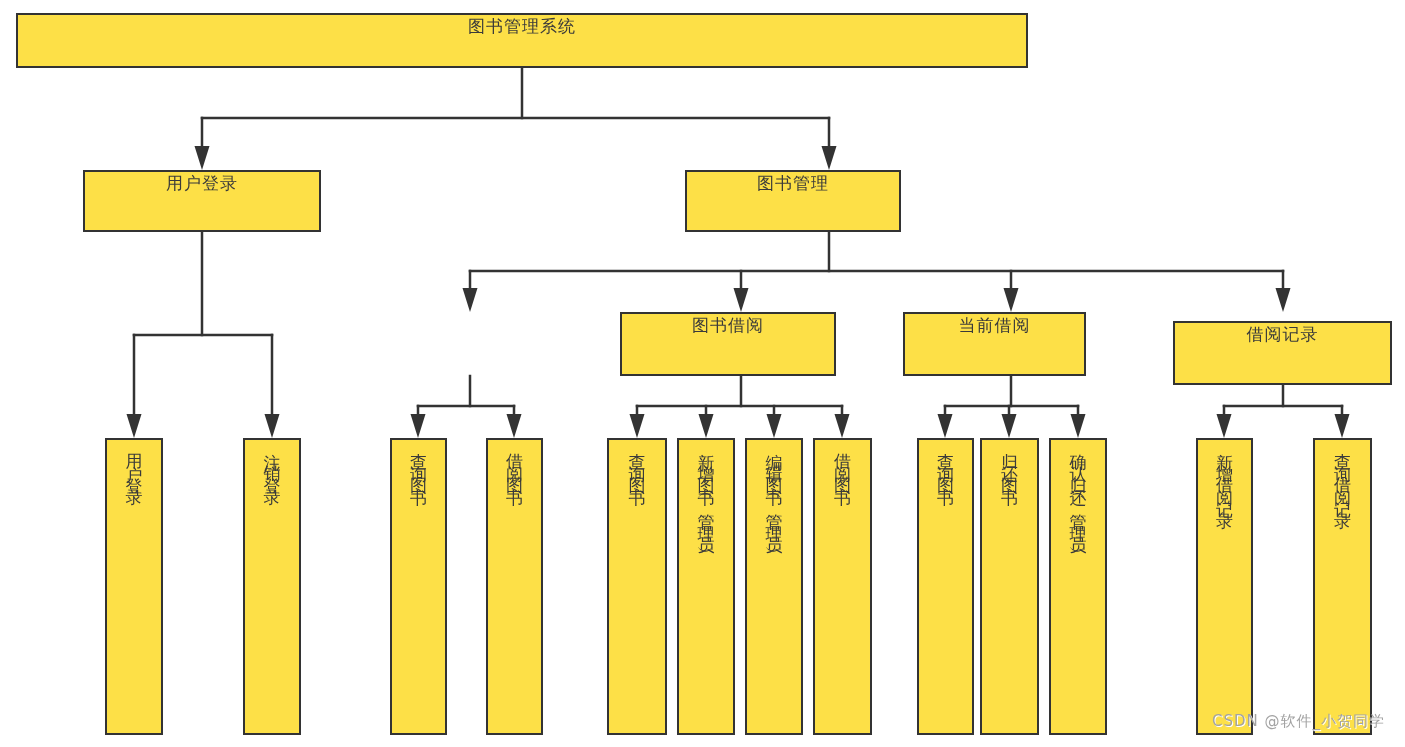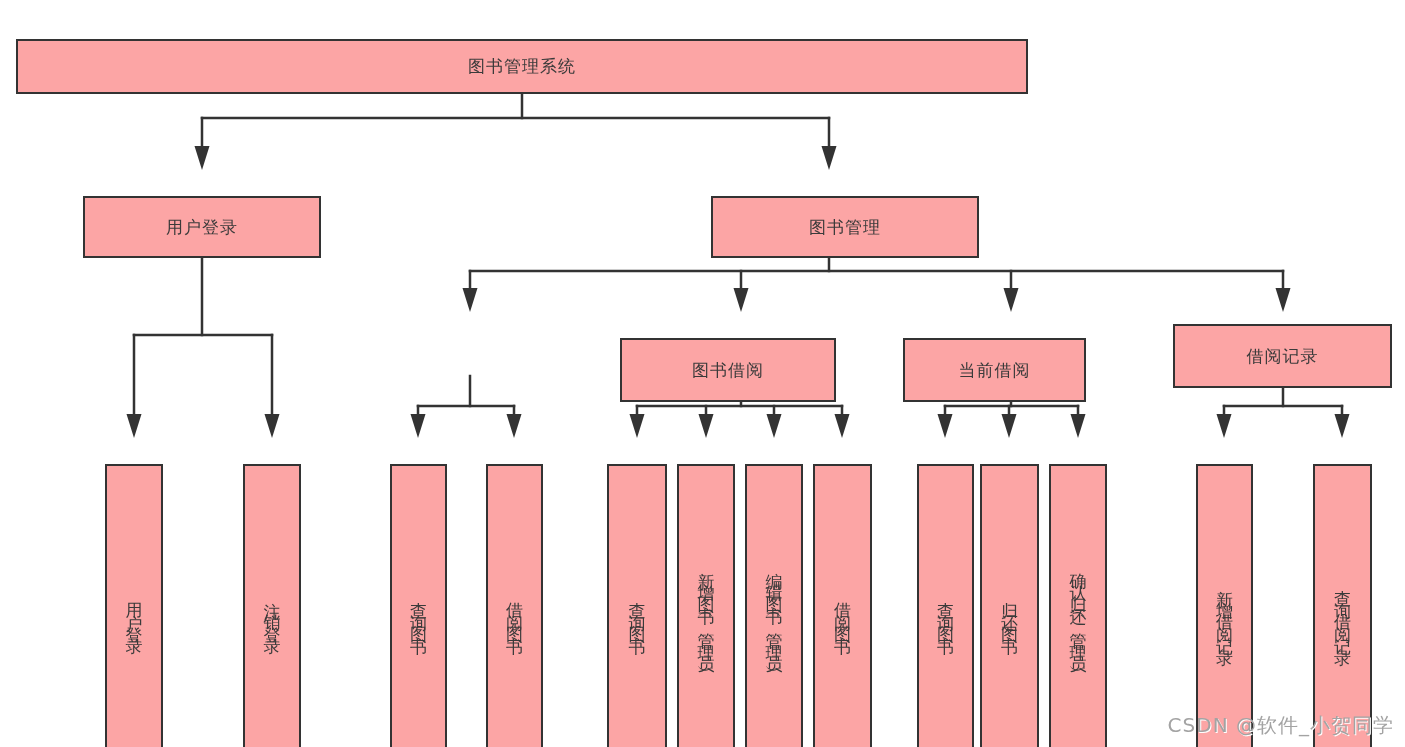--- a/index.html
+++ b/index.html
@@ -14,42 +14,41 @@
   }
   .connectors {
     position: absolute;
     left: 0; top: 0;
     width: 1405px; height: 747px;
   }
   .box {
     position: absolute;
     box-sizing: border-box;
     border: 2.5px solid #333333;
-    background: #fca5a5;
+    background: #fde047;
     display: flex;
-    align-items: center;
+    align-items: flex-start;
     justify-content: center;
     font-size: 17px;
     letter-spacing: 1px;
     white-space: nowrap;
-    margin-top: 26px;
   }
   .leaf span {
     writing-mode: vertical-rl;
     text-orientation: mixed;
     letter-spacing: 12px;
     line-height: 1;
     font-size: 17px;
     white-space: nowrap;
   }
   .watermark {
     position: absolute;
     top: 712px;
-    right: 11px;
-    font-size: 20px;
+    right: 20px;
+    font-size: 15px;
     color: #a3a3a3;
     letter-spacing: 1px;
     text-shadow: 1px 1px 0 #ffffff;
     white-space: nowrap;
     z-index: 5;
   }
 </style>
 </head>
 <body>
 
@@ -124,31 +123,31 @@
     </g>
   </svg>
 
   <div class="box" style="left:16px;top:13px;width:1012px;height:55px">
     <span>图书管理系统</span>
   </div>
 
   <div class="box" style="left:83px;top:170px;width:238px;height:62px">
     <span>用户登录</span>
   </div>
-  <div class="box" style="left:711px;top:170px;width:268px;height:62px">
+  <div class="box" style="left:685px;top:170px;width:216px;height:62px">
     <span>图书管理</span>
   </div>
 
   <div class="box" style="left:620px;top:312px;width:216px;height:64px">
     <span>图书借阅</span>
   </div>
   <div class="box" style="left:903px;top:312px;width:183px;height:64px">
     <span>当前借阅</span>
   </div>
-  <div class="box" style="left:1173px;top:298px;width:219px;height:64px">
+  <div class="box" style="left:1173px;top:321px;width:219px;height:64px">
     <span>借阅记录</span>
   </div>
 
   <div class="box leaf" style="left:105px;top:438px;width:58px;height:297px">
     <span>用户登录</span>
   </div>
   <div class="box leaf" style="left:243px;top:438px;width:58px;height:297px">
     <span>注销登录</span>
   </div>
 

